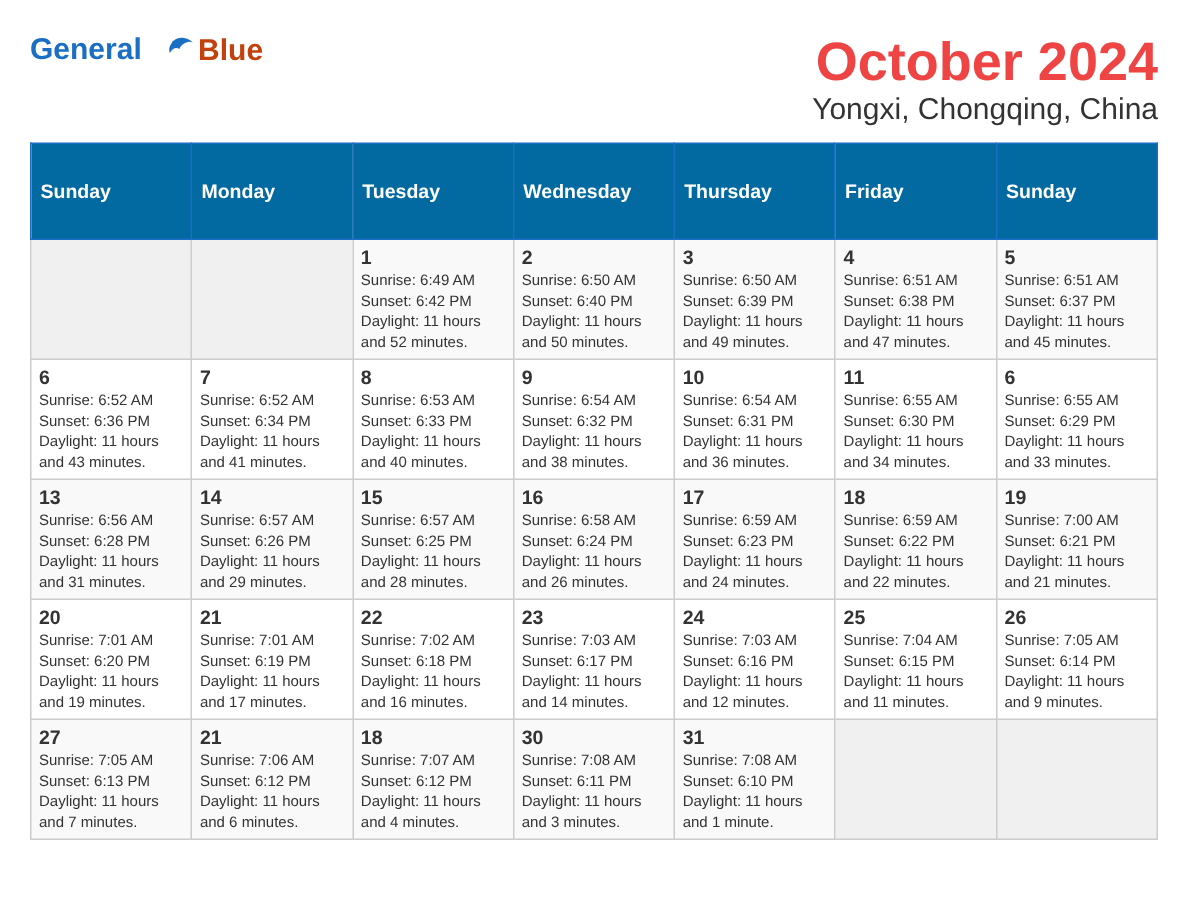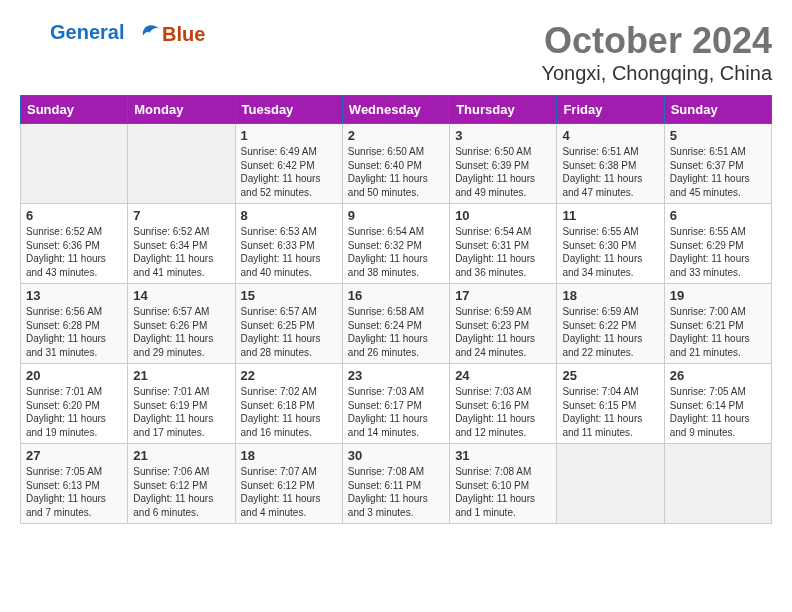--- a/index.html
+++ b/index.html
@@ -13,44 +13,43 @@
     .header {
       display: flex;
       justify-content: space-between;
       align-items: flex-start;
       margin-bottom: 10px;
     }
     .logo {
       display: flex;
       align-items: center;
       gap: 4px;
-      margin-left: 30px;
     }
     .title-block {
       text-align: right;
     }
     .month-title {
       font-size: 36px;
       font-weight: bold;
-      color: #737373;
+      color: #ef4444;
     }
     .location {
       font-size: 20px;
       color: #333;
     }
     table {
       width: 100%;
       border-collapse: collapse;
       table-layout: fixed;
     }
     thead tr th {
-      background-color: #a21caf;
+      background-color: #0369a1;
       color: #fff;
       text-align: left;
-      padding: 6px 6px;
+      padding: 24px 6px;
       font-size: 13px;
       font-weight: bold;
       border: 1px solid #1a6fc4;
     }
     tbody tr td {
       vertical-align: top;
       border: 1px solid #ccc;
       padding: 4px 5px;
       min-height: 80px;
       height: 80px;

